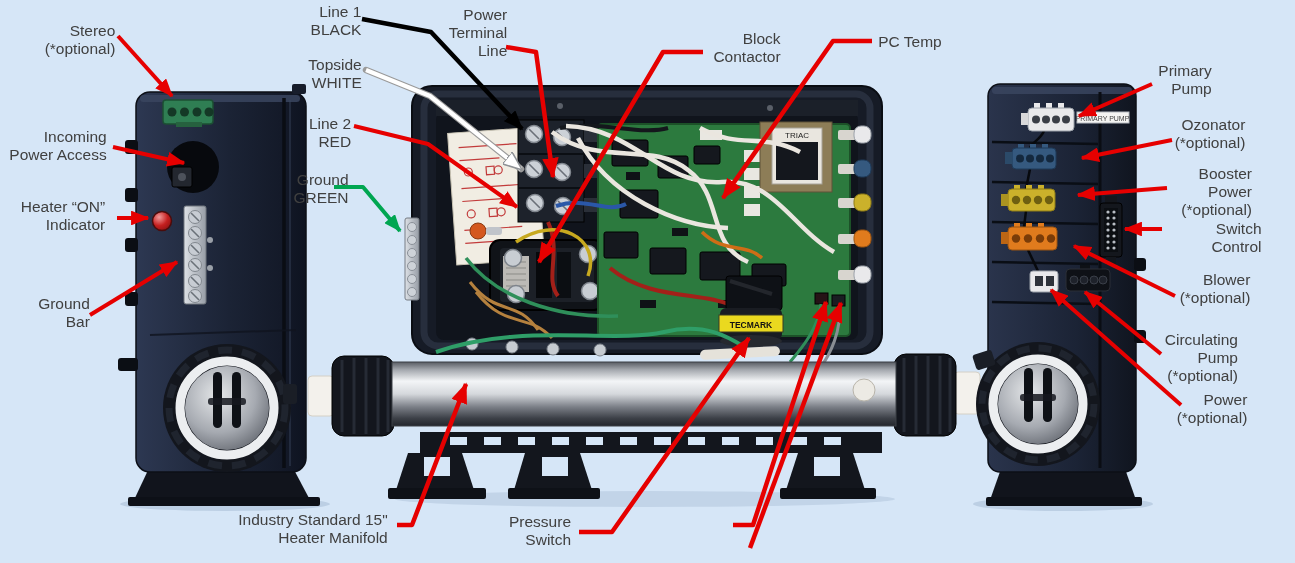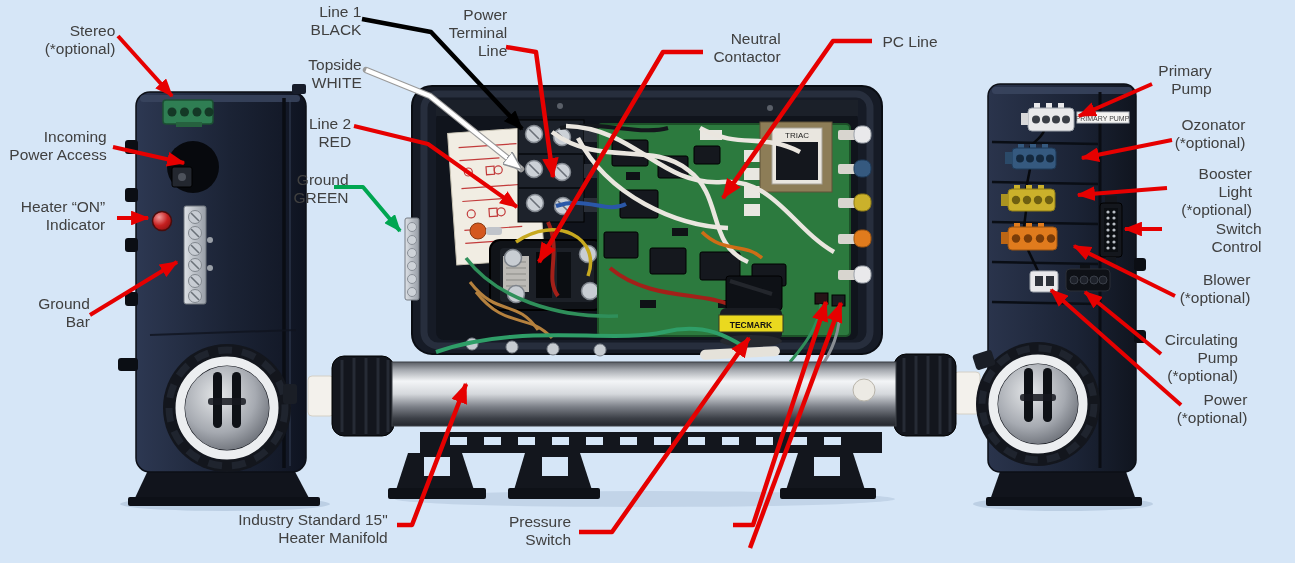--- a/index.html
+++ b/index.html
@@ -505,28 +505,28 @@
 BLACK</div>
   <div class="label" style="left:335px;top:56px">Topside
 WHITE</div>
   <div class="label" style="left:330px;top:115px">Line 2
 RED</div>
   <div class="label" style="left:321px;top:171px">Ground
 GREEN</div>
   <div class="label" style="left:478px;top:6px">Power
 Terminal
 Line</div>
-  <div class="label" style="left:747px;top:30px">Neutral
+  <div class="label" style="left:747px;top:30px">Block
 Contactor</div>
-  <div class="label" style="left:910px;top:33px">PC Line</div>
+  <div class="label" style="left:910px;top:33px">PC Temp</div>
   <div class="label" style="left:1185px;top:62px">Primary
 Pump</div>
   <div class="label" style="left:1210px;top:116px">Ozonator
 (*optional)</div>
-  <div class="label" style="left:1209px;top:165px">Booster Light
+  <div class="label" style="left:1209px;top:165px">Booster Power
 (*optional)</div>
   <div class="label" style="left:1228px;top:220px">Switch Control</div>
   <div class="label" style="left:1215px;top:271px">Blower
 (*optional)</div>
   <div class="label" style="left:1181px;top:331px">Circulating Pump
 (*optional)</div>
   <div class="label" style="left:1212px;top:391px">Power
 (*optional)</div>
   <div class="label" style="left:313px;top:511px">Industry Standard 15"
 Heater Manifold</div>

